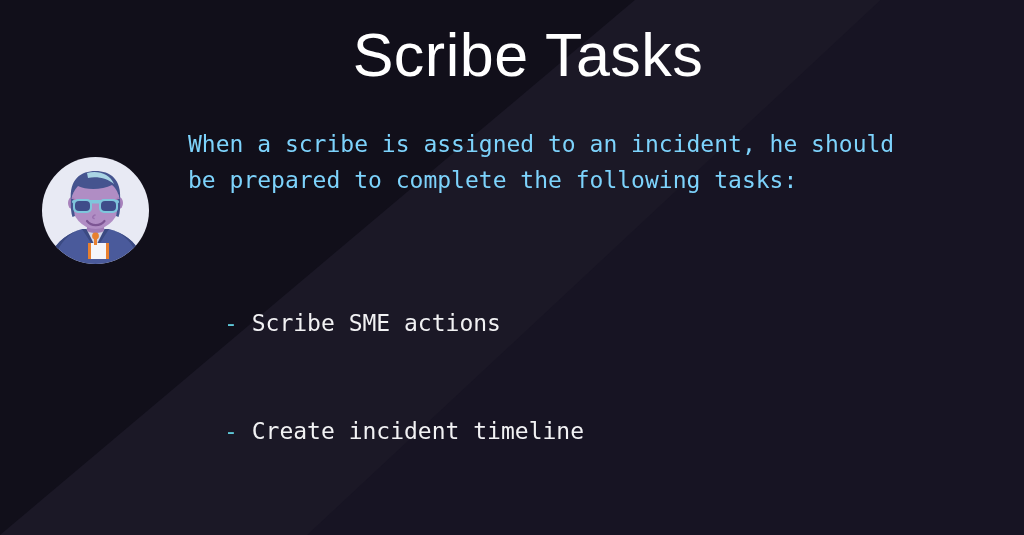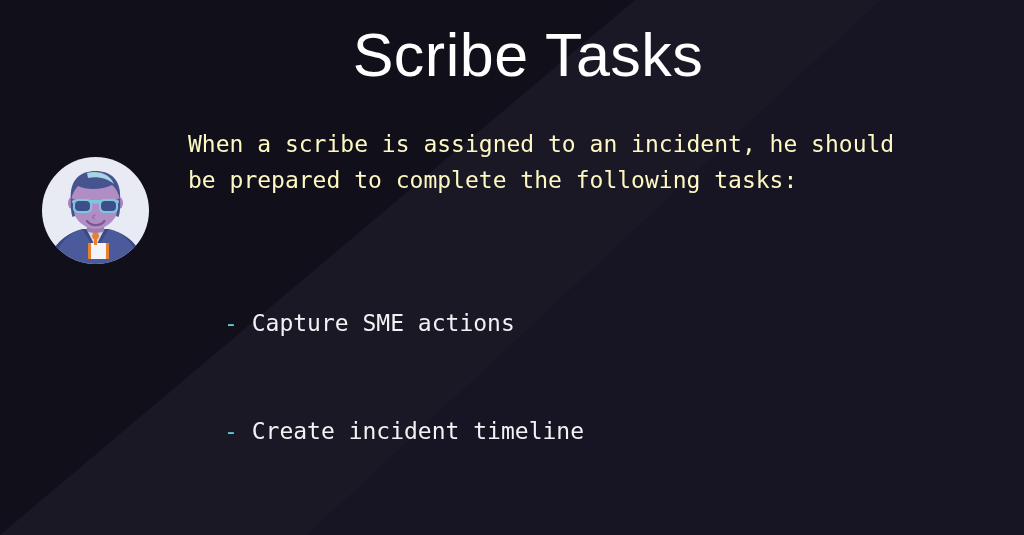--- a/index.html
+++ b/index.html
@@ -64,21 +64,21 @@
     width: 107px;
     height: 107px;
   }
   .avatar svg { display: block; width: 107px; height: 107px; }
 
   
   .intro {
     position: absolute;
     left: 188px;
     top: 126px;
-    color: #fef9c3;
+    color: #7dd3fc;
     font-family: "DejaVu Sans Mono", "Liberation Mono", monospace;
     font-size: 23px;
     line-height: 36px;
     white-space: pre;
     letter-spacing: 0px;
   }
   .task-list {
     position: absolute;
     left: 224px;
     top: 233px;
@@ -157,19 +157,19 @@
 
         <path d="M45 64 C49.5 69.5 58 69.5 62.5 64" stroke="#7d5694" stroke-width="2.2" fill="none" stroke-linecap="round"></path>
       </g>
     </svg>
   </div>
 
   <div class="intro"><span>When a scribe is assigned to an incident, he should</span>
 <span>be prepared to complete the following tasks:</span></div>
 
   <ul class="task-list">
-    <li><span class="dash">- </span><span>Capture SME actions</span></li>
+    <li><span class="dash">- </span><span>Scribe SME actions</span></li>
     <li><span class="dash">- </span><span>Create incident timeline</span></li>
     
     
   </ul>
 
 </div>
 
 </body></html>

